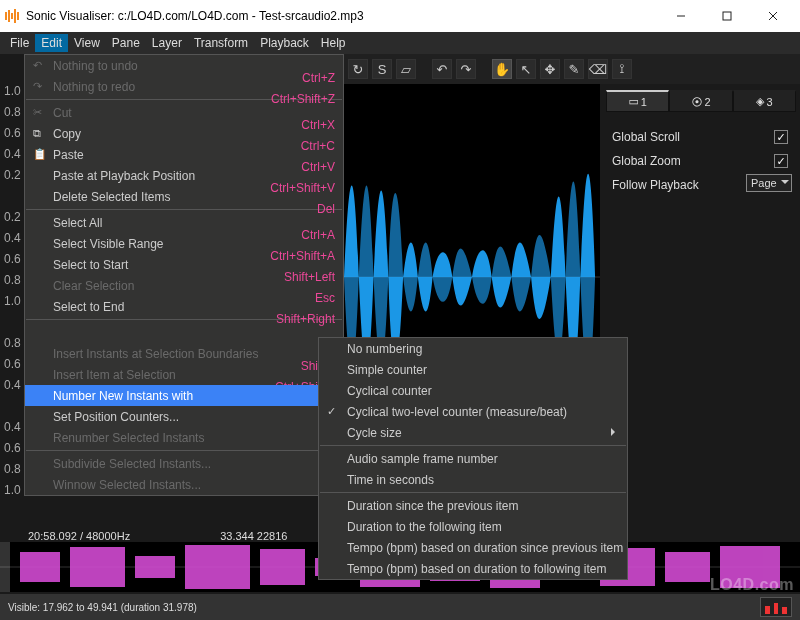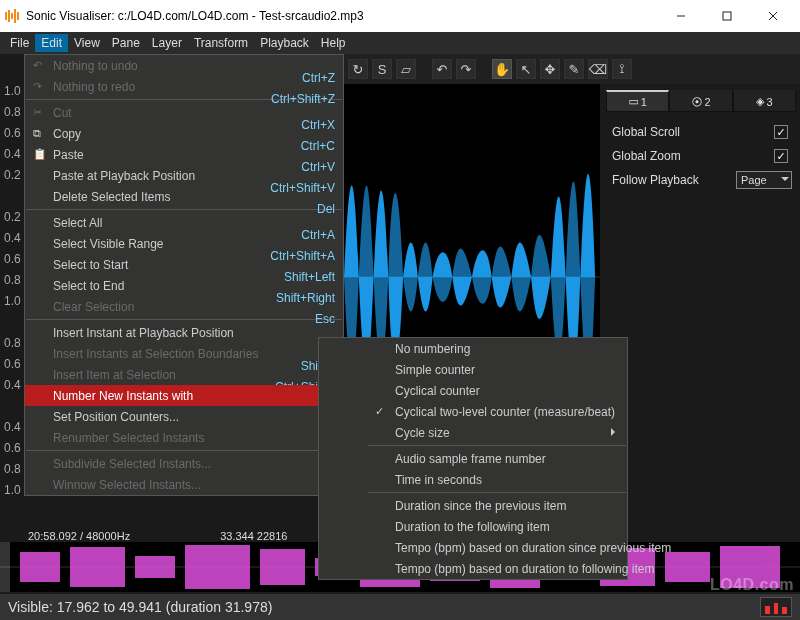--- a/index.html
+++ b/index.html
@@ -17,39 +17,39 @@
 .toolbar .sep { width:8px; }
 .toolbar .tbtn.active { background:#444; border:1px solid #555; }
 .waveform { position:absolute; top:84px; left:344px; right:200px; bottom:150px; background:#000; overflow:hidden; }
 .waveform svg { width:100%; height:100%; }
 .timeline-top { position:absolute; top:84px; left:344px; right:200px; height:10px; color:#ccc; font-size:11px; }
 .timeline-top .tick { position:absolute; transform:translateX(-50%); }
 .panel { position:absolute; right:4px; top:90px; width:190px; font-size:12px; color:#ddd; }
 .tabs { display:flex; height:22px; margin-bottom:8px; }
 .tabs .tab { flex:1; display:flex; align-items:center; justify-content:center; gap:2px; border:1px solid #111; border-top:2px solid transparent; font-size:11px; background:#222; }
 .tabs .tab.active { border-top-color:#ccc; background:#2f2f2f; }
-.prow { display:flex; align-items:center; height:24px; padding-left:6px; }
+.prow { display:flex; align-items:flex-end; height:24px; padding-left:6px; }
 .prow .lbl { flex:1; }
 .checkb { width:14px; height:14px; border:1px solid #888; display:flex; align-items:center; justify-content:center; color:#fff; font-size:11px; margin-right:8px; }
-.selectbox { width:56px; height:18px; border:1px solid #888; background:#222; display:flex; align-items:center; padding:0 4px; font-size:11px; margin-right:4px; position:relative; }
+.selectbox { width:46px; height:18px; border:1px solid #888; background:#222; display:flex; align-items:center; padding:0 4px; font-size:11px; margin-right:4px; position:relative; }
 .selectbox::after { content:""; position:absolute; right:2px; top:5px; border:4px solid transparent; border-top-color:#ccc; }
 .dropdown { position:absolute; background:#333332; border:1px solid #555; font-size:12px; color:#ccc; z-index:100; }
 .dropdown .drow { display:flex; align-items:center; height:21px; padding:0 8px 0 28px; white-space:nowrap; position:relative; }
-.dropdown .drow .shortcut { margin-left:auto; padding-left:20px; color:#7dd3fc;margin-top:24px; }
+.dropdown .drow .shortcut { margin-left:auto; padding-left:20px; color:#ec4899;margin-top:24px; }
 .dropdown .drow.disabled { color:#6a6a6a; }
-.dropdown .drow.selected { background:#b91c1c; color:#fff; }
+.dropdown .drow.selected { background:#3b82f6; color:#fff; }
 .dropdown .drow.hasarrow::after { content:""; position:absolute; right:8px; top:6px; border:4px solid transparent; border-left-color:#ccc; }
 .dropdown .divider { height:1px; background:#555; margin:2px 1px; }
 .dropdown .drow .premark { position:absolute; left:8px; font-size:11px; }
-.submenu { position:absolute; left:318px; top:337px; width:310px;padding-left:48px; }
+.submenu { position:absolute; left:318px; top:337px; width:310px; }
 .editmenu { left:24px; top:54px; width:320px; }
 .bottom-wave { position:absolute; left:0; right:0; bottom:28px; height:50px; background:#000; overflow:hidden; }
 .bottom-wave svg { width:100%; height:100%; }
 .info-row { position:absolute; left:28px; bottom:78px; font-size:11px; color:#ddd; display:flex; gap:90px; }
-.statusbar { position:absolute; bottom:0; left:0; right:0; height:26px; background:#333; color:#ddd; font-size:14px; display:flex; align-items:center; padding:0 8px; }
+.statusbar { position:absolute; bottom:0; left:0; right:0; height:26px; background:#333; color:#ddd; font-size:10px; display:flex; align-items:center; padding:0 8px; }
 .statusbar .spacer { flex:1; }
 .statusbar .meter { width:32px; height:20px; background:#222; border:1px solid #555; display:flex; gap:4px; padding:2px 4px; align-items:flex-end; }
 .statusbar .meter .bar { width:6px; background:#e33; }
 .watermark { position:absolute; right:6px; bottom:26px; color:rgba(255,255,255,0.35); font-size:16px; font-weight:bold; letter-spacing:0.5px; font-family: Arial, sans-serif; pointer-events:none; }
 .ruler-left { position:absolute; left:4px; top:84px; width:24px; font-size:12px; color:#aaa; }
 .ruler-left div { height:21px; }
 </style>
 </head>
 <body>
 
@@ -210,31 +210,30 @@
       <span class="shortcut">Ctrl+A</span>
     </div>
     <div class="drow">
       <span>Select Visible Range</span>
       <span class="shortcut">Ctrl+Shift+A</span>
     </div>
     <div class="drow">
       <span>Select to Start</span>
       <span class="shortcut">Shift+Left</span>
     </div>
+    <div class="drow disabled">
+      <span>Clear Selection</span>
+      <span class="shortcut">Esc</span>
+    </div>
     <div class="drow">
       <span>Select to End</span>
       <span class="shortcut">Shift+Right</span>
     </div>
-    <div class="drow disabled">
-      <span>Clear Selection</span>
-      <span class="shortcut">Esc</span>
-    </div>
-    <div class="divider"></div>
-    <div class="drow">
-      <span>Insert Instant at Playback Position</span>
+    <div class="divider"></div>
+    <div class="drow">
       <span class="shortcut">;</span>
     </div>
     <div class="drow disabled">
       <span>Insert Instants at Selection Boundaries</span>
       <span class="shortcut">Shift+;</span>
     </div>
     <div class="drow disabled">
       <span>Insert Item at Selection</span>
       <span class="shortcut">Ctrl+Shift+;</span>
     </div>

